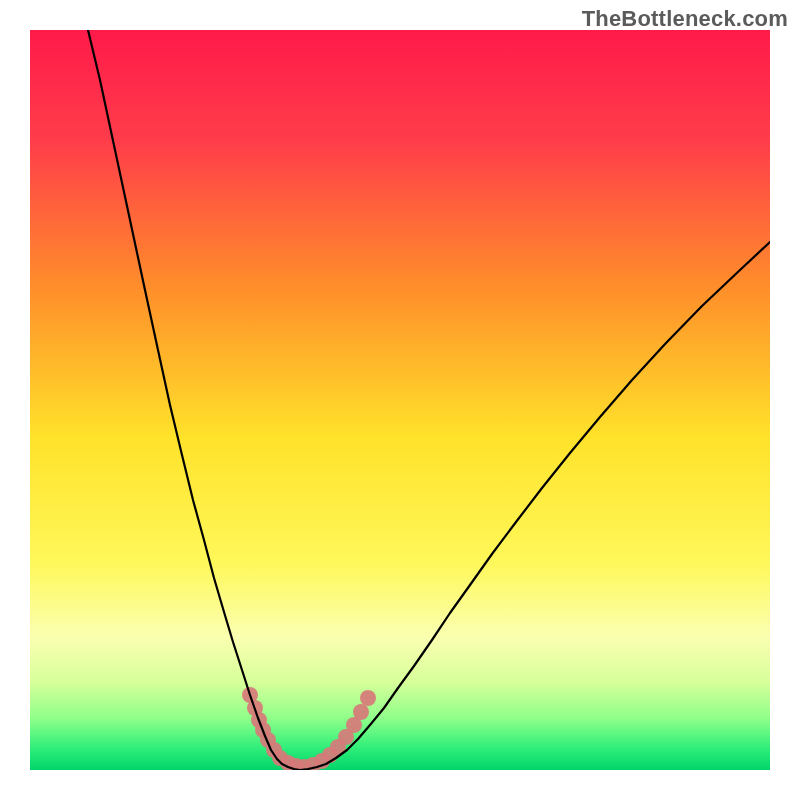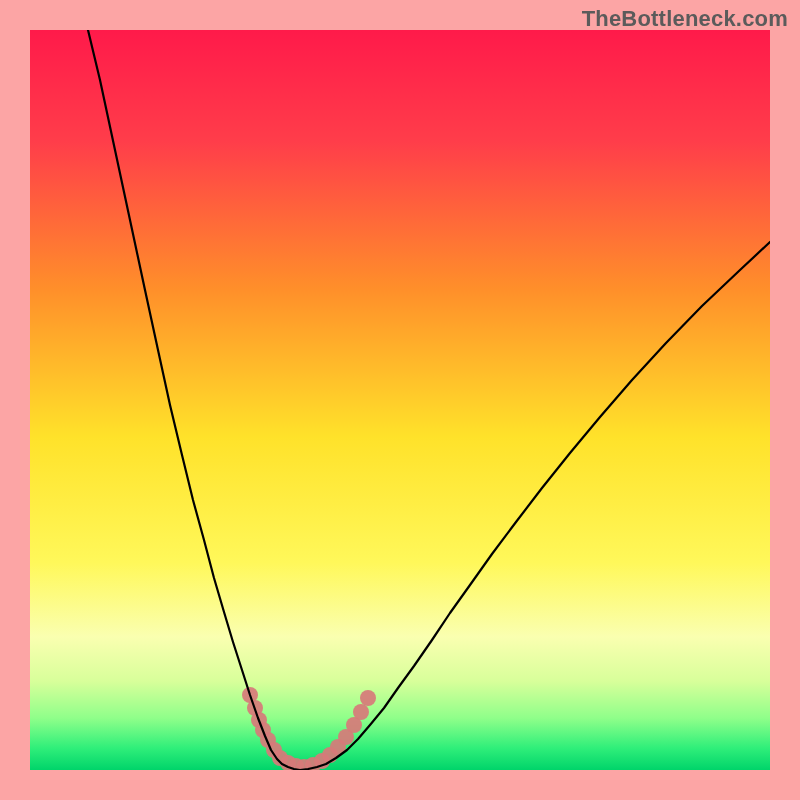--- a/index.html
+++ b/index.html
@@ -1,21 +1,21 @@
 <!DOCTYPE html>
 <html><head>
 <meta charset="utf-8">
 <style>
   * { margin: 0; padding: 0; box-sizing: border-box; }
   html, body { width: 800px; height: 800px; overflow: hidden; background: #000; }
   .frame {
     position: relative;
     width: 800px;
     height: 800px;
-    background: #fca5a5;
+    background: #ffffff;
   }
   .plot-area {
     position: absolute;
     left: 30px;
     top: 30px;
     width: 740px;
     height: 740px;
     overflow: hidden;
   }
   .gradient {

